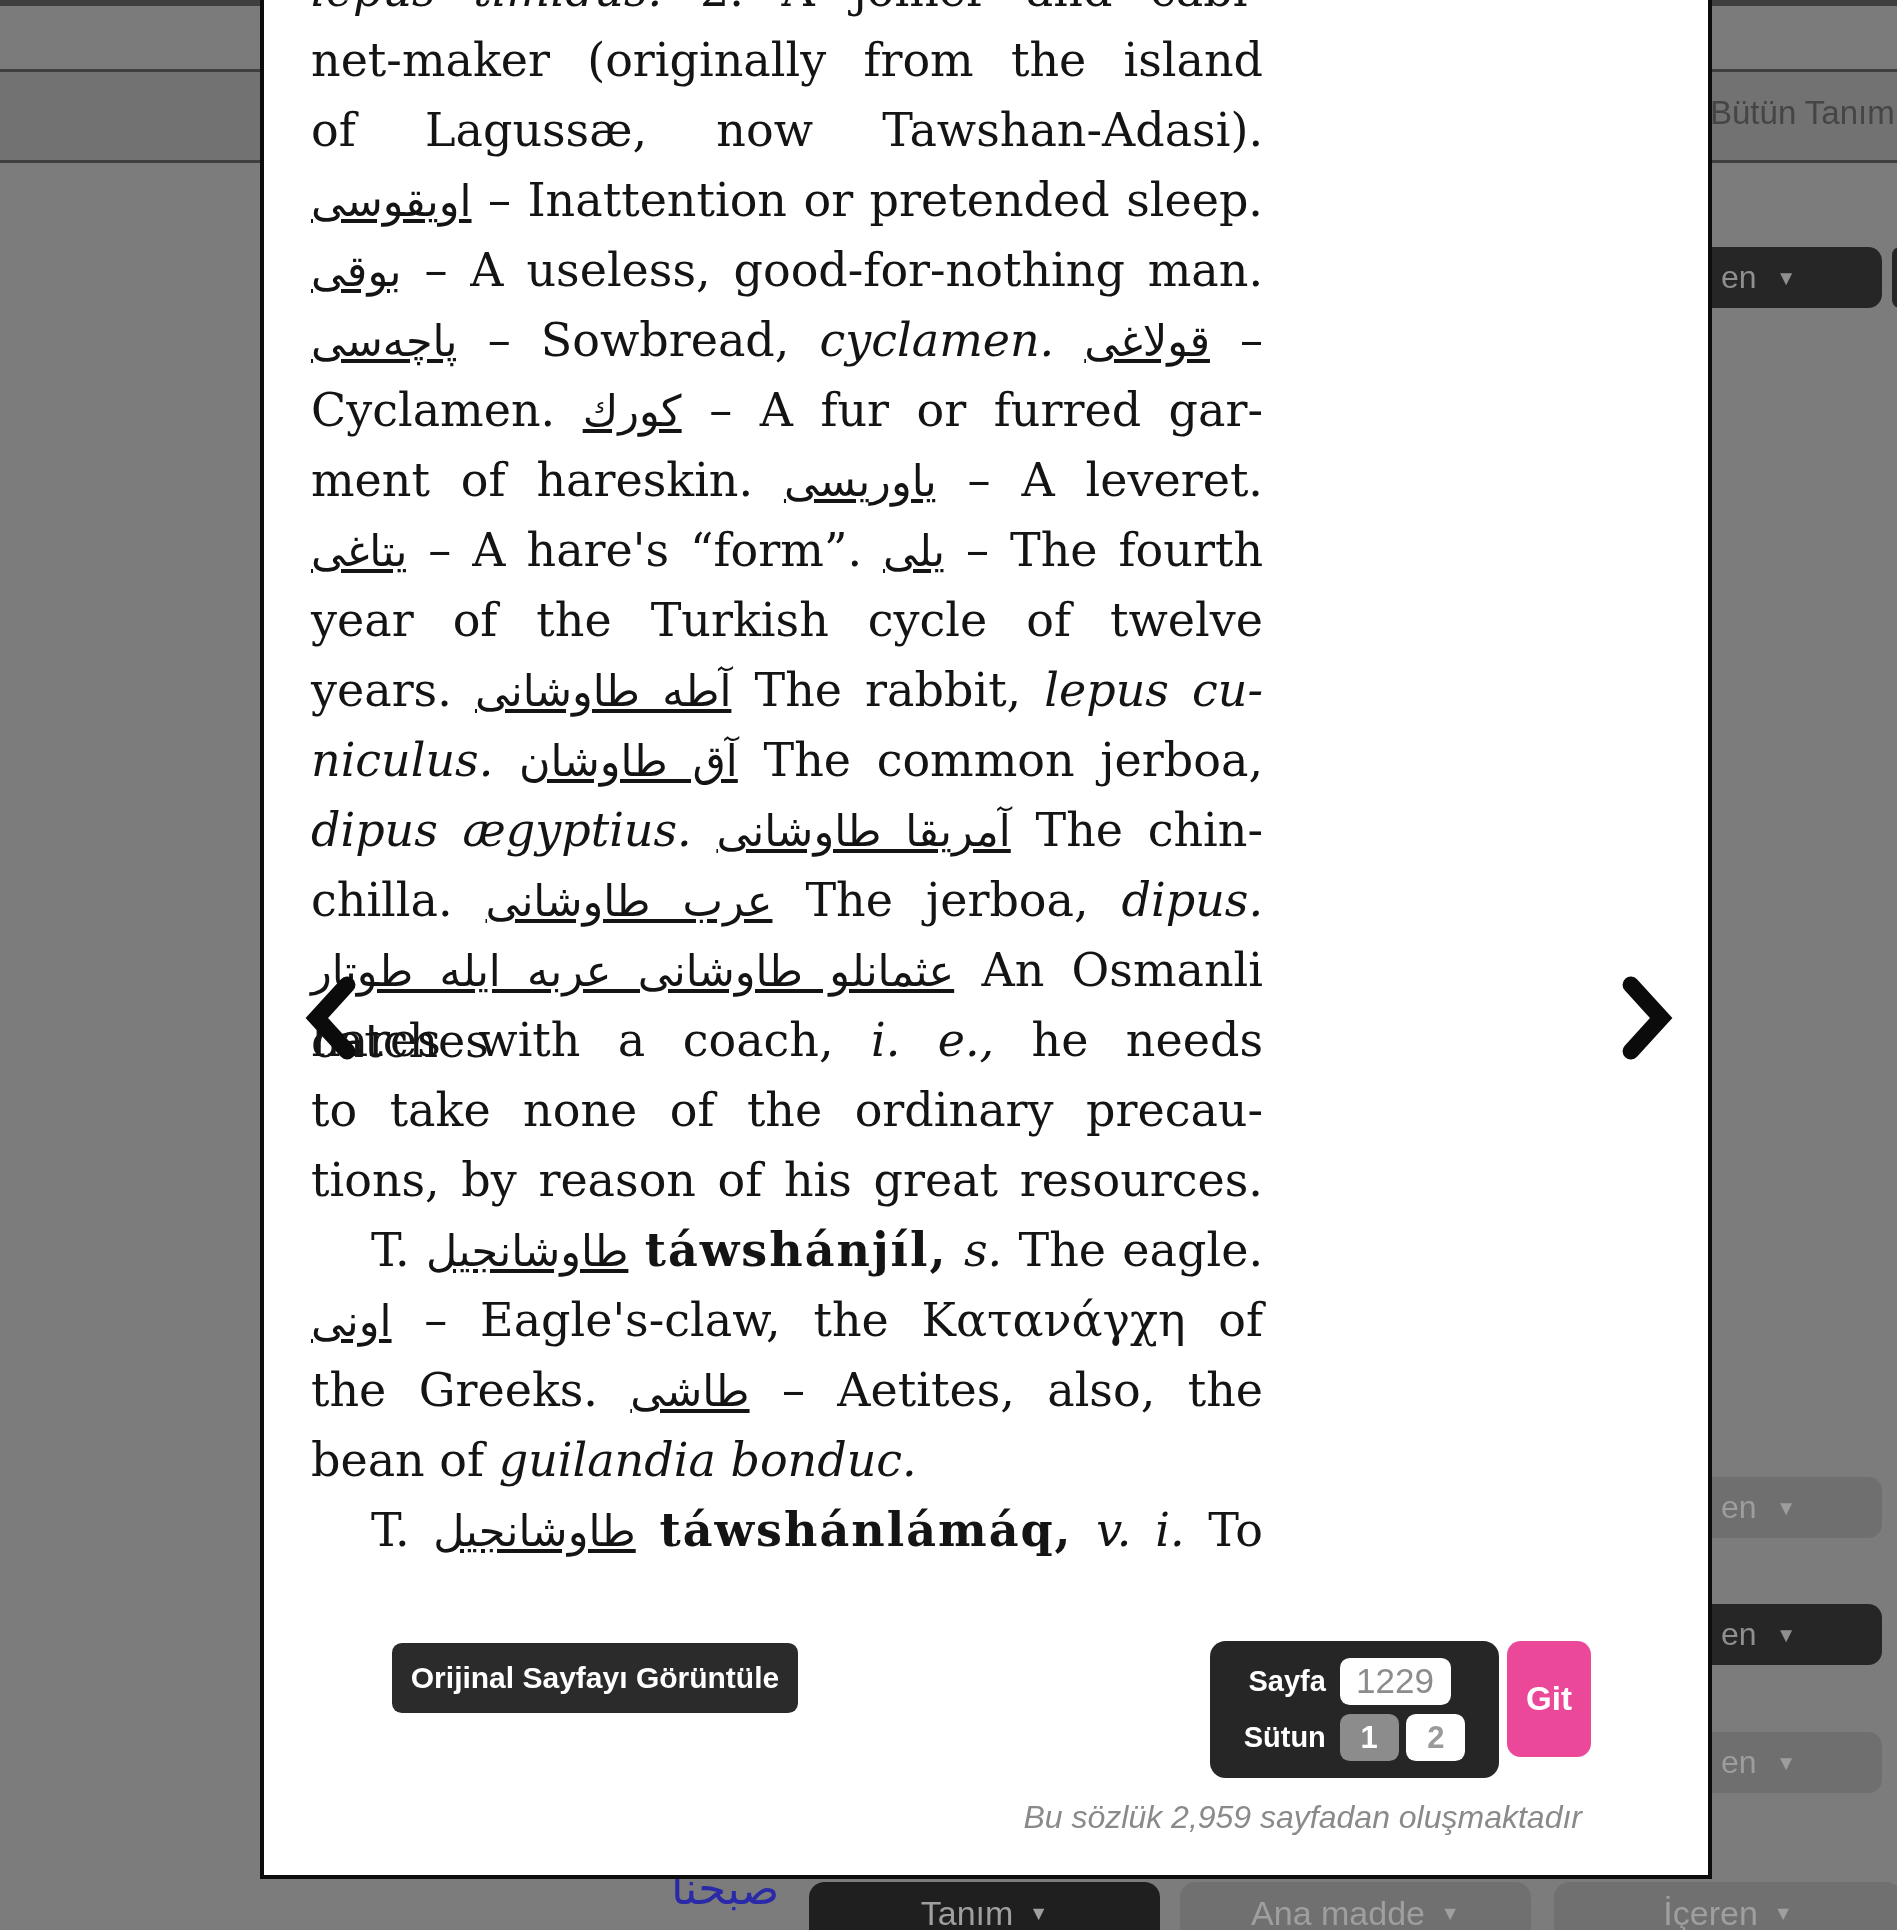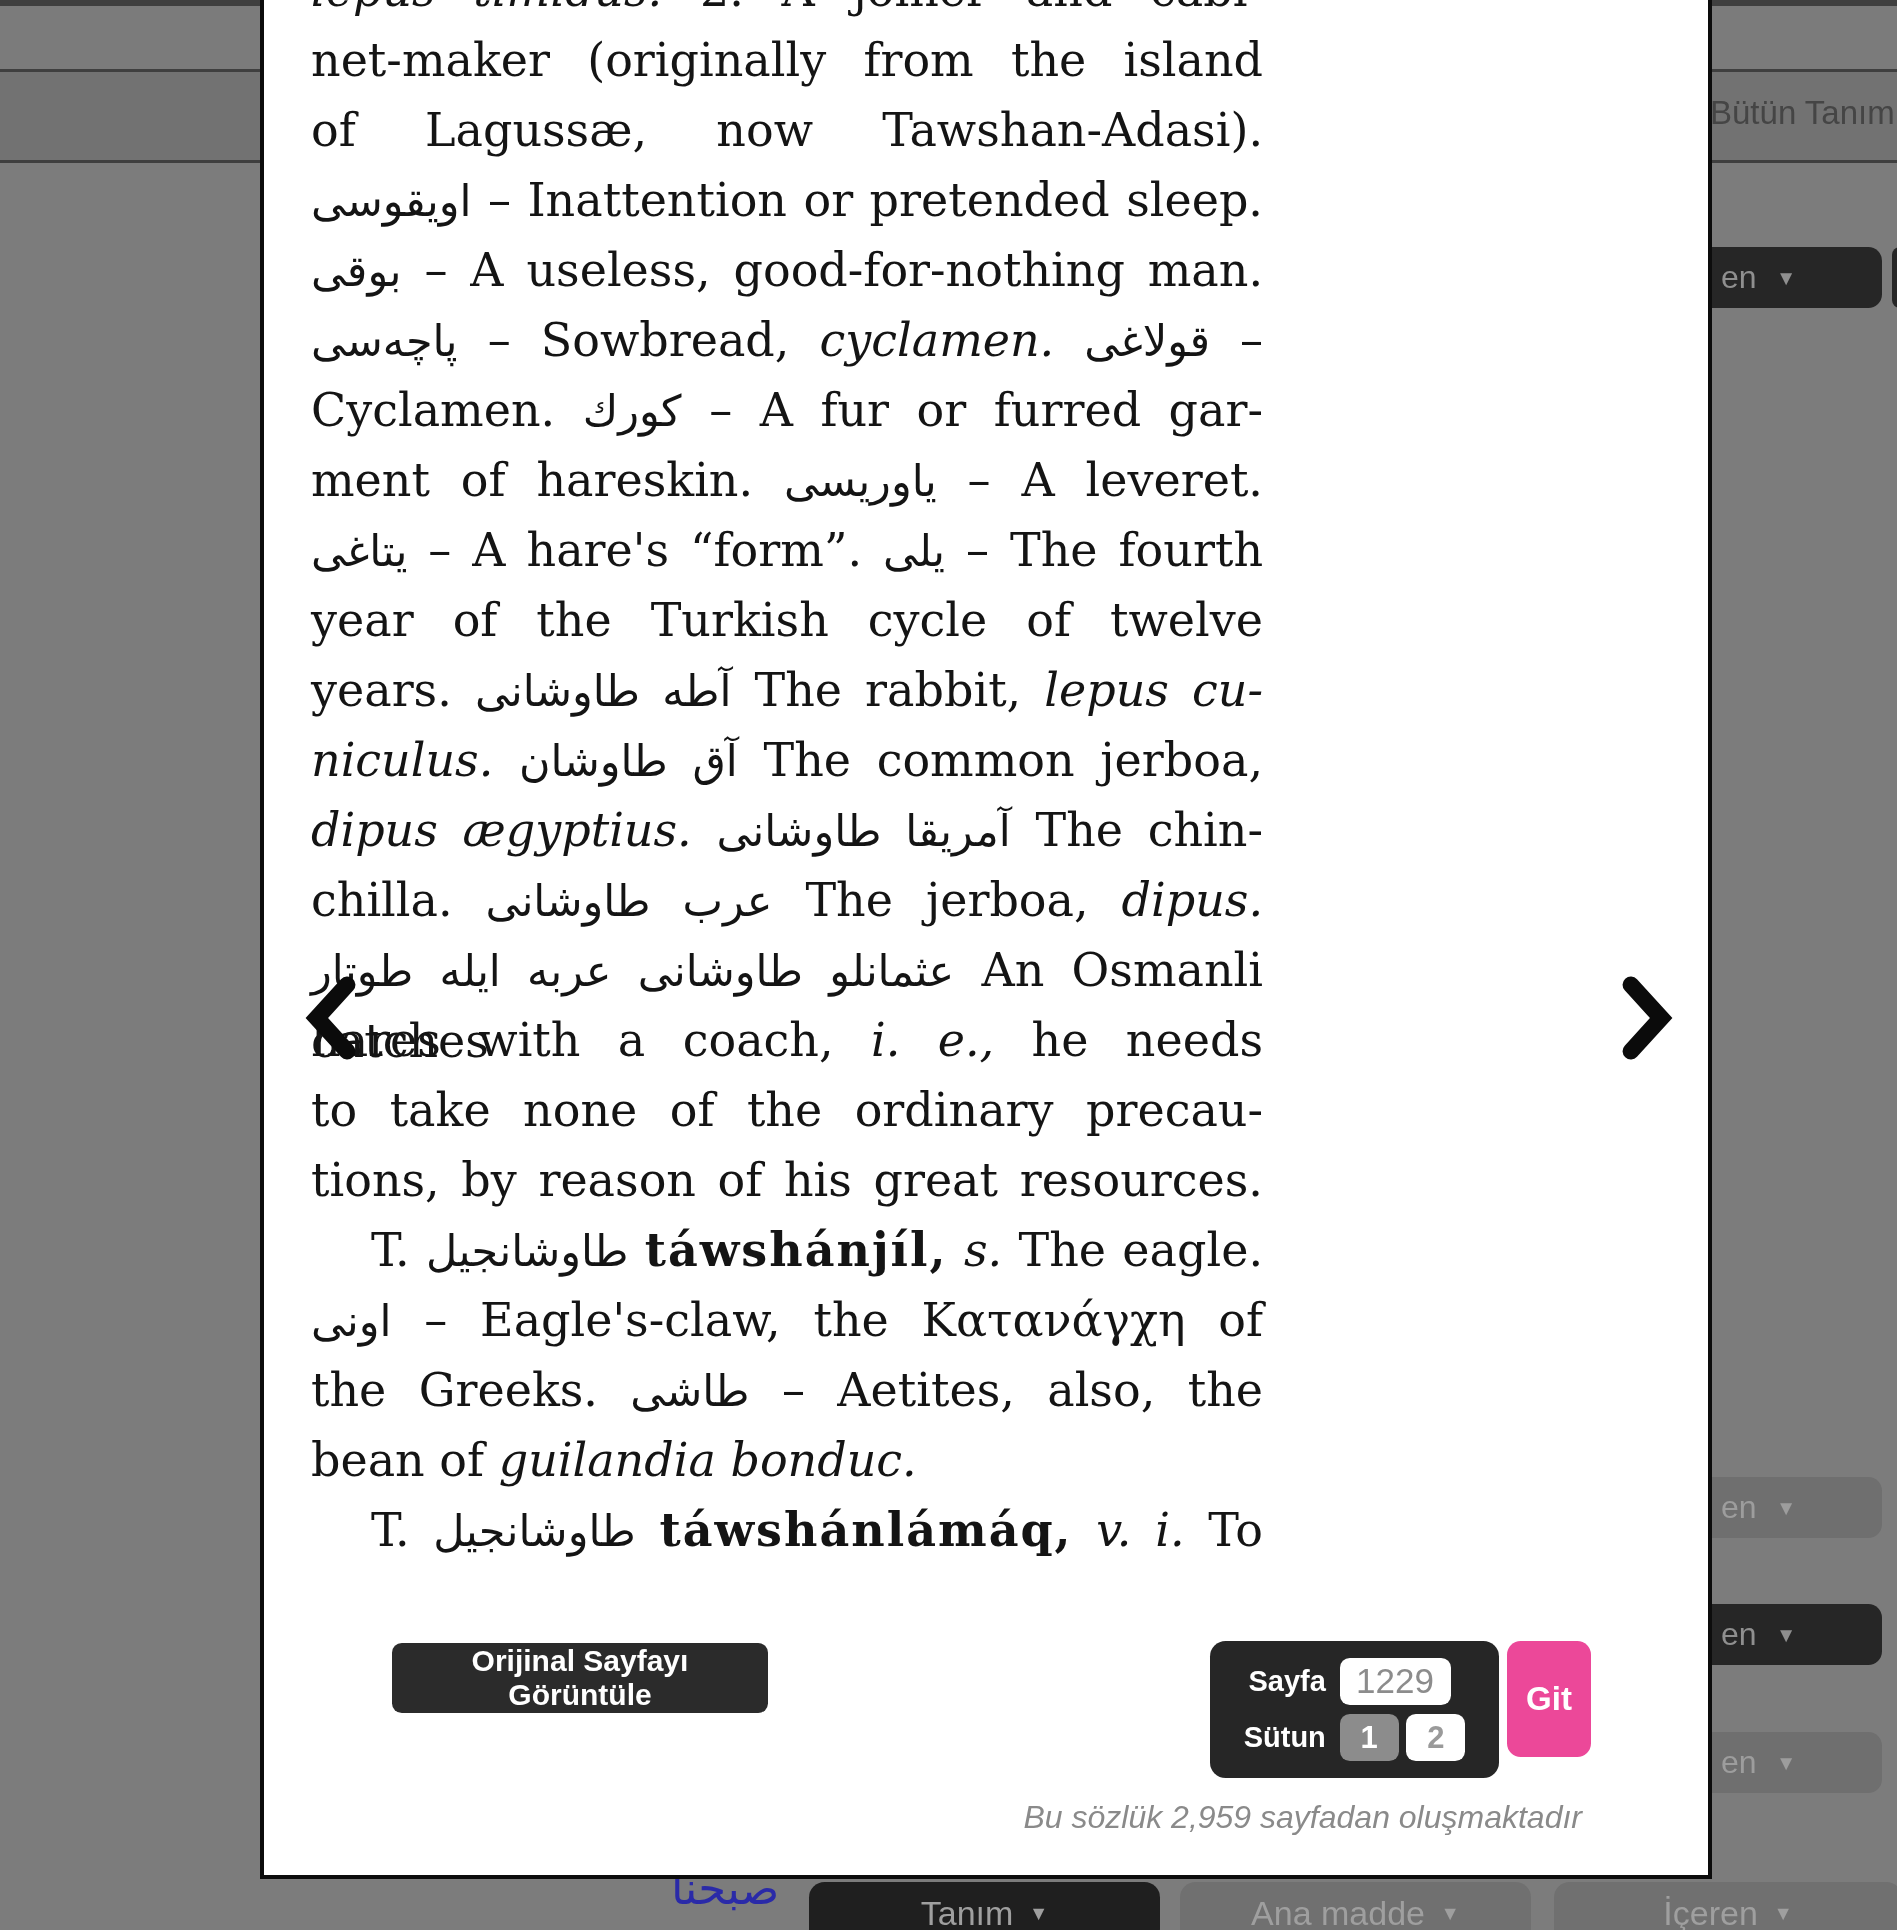--- a/index.html
+++ b/index.html
@@ -52,28 +52,28 @@
   
   .scan{
     position:absolute;left:47px;top:-45px;width:952px;
     font-family:"DejaVu Serif",serif;font-size:46px;line-height:70px;color:#141414;
   }
   .scan .line{height:70px;text-align:justify;text-align-last:justify;}
   .scan .line.rag{text-align-last:left;}
   .scan .line.in{text-indent:60px;}
   .scan .i{font-style:italic;}
   .scan .b{font-weight:bold;letter-spacing:2px;}
-  .scan .ar{font-family:"DejaVu Sans",sans-serif;font-size:43px;}
+  .scan .ar{font-family:"DejaVu Sans",sans-serif;font-size:43px;text-decoration:underline;}
   
   .nav-btn{position:absolute;background:none;border:none;padding:0;cursor:pointer;}
   #nav-prev{left:39px;top:975px;}
   #nav-next{left:1354px;top:975px;}
   
   .orig-btn{
-    position:absolute;left:128px;top:1643px;width:376px;height:70px;
+    position:absolute;left:128px;top:1643px;width:406px;height:70px;
     background:#2b2b2b;color:#ffffff;border:none;border-radius:9.8px;
     font-size:30px;font-weight:bold;cursor:pointer;
     font-family:"Liberation Sans",sans-serif;
   }
   
   .pager{
     position:absolute;left:946px;top:1641px;width:289px;height:137px;
     background:#262626;border-radius:15.6px;box-sizing:border-box;
     display:grid;grid-template-columns:auto auto;align-content:center;
     row-gap:9.8px;column-gap:13.7px;justify-content:center;align-items:center;

